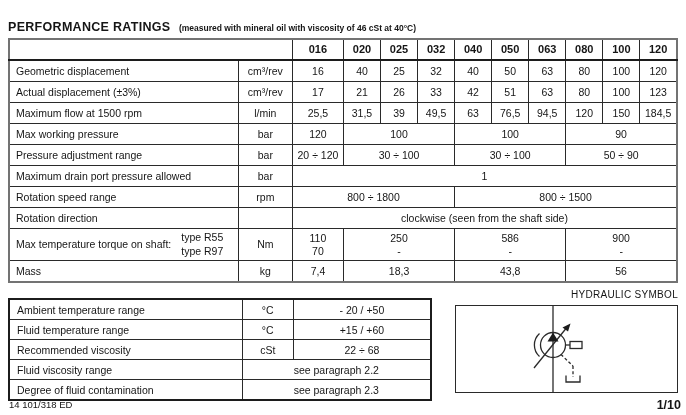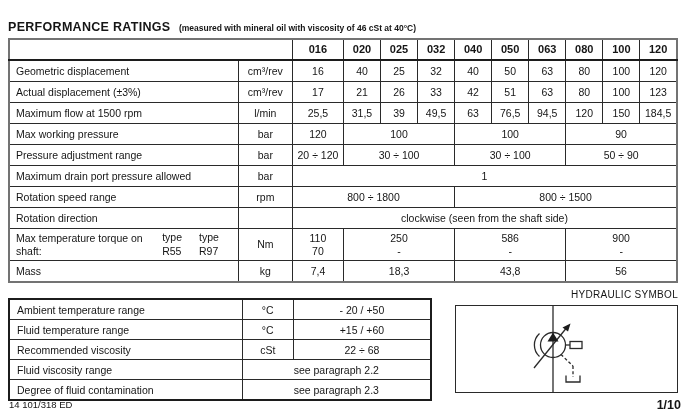--- a/index.html
+++ b/index.html
@@ -17,21 +17,21 @@
 
   .perf{width:670px;border:2px solid #737373;}
   .perf td{
     border:1px solid #2a2a2a;font-size:10.5px;text-align:center;
     height:20px;padding:0 2px;line-height:1.15;
   }
   .perf tr.head td{height:19px;font-weight:bold;font-size:11px;border-bottom:2px solid #1c1c1c;}
   .perf td.lab{text-align:left;padding-left:6px;}
   .perf tr.torque td{height:31px;}
   .tq{display:flex;align-items:center;gap:10px;}
-  .tq-types{display:flex;flex-direction:row;line-height:1.3;align-items:flex-end;}
+  .tq-types{display:flex;flex-direction:column;line-height:1.3;align-items:flex-end;}
 
   .bottom{display:flex;align-items:flex-start;margin-top:15px;}
   .cond{width:500px;border:2px solid #1c1c1c;}
   .cond td{
     border:1px solid #2a2a2a;font-size:10.5px;text-align:center;
     height:19px;padding:0 3px;
   }
   .cond td.lab{text-align:left;padding-left:7px;}
 
   .sym-col{margin-left:23px;margin-top:-9px;}

